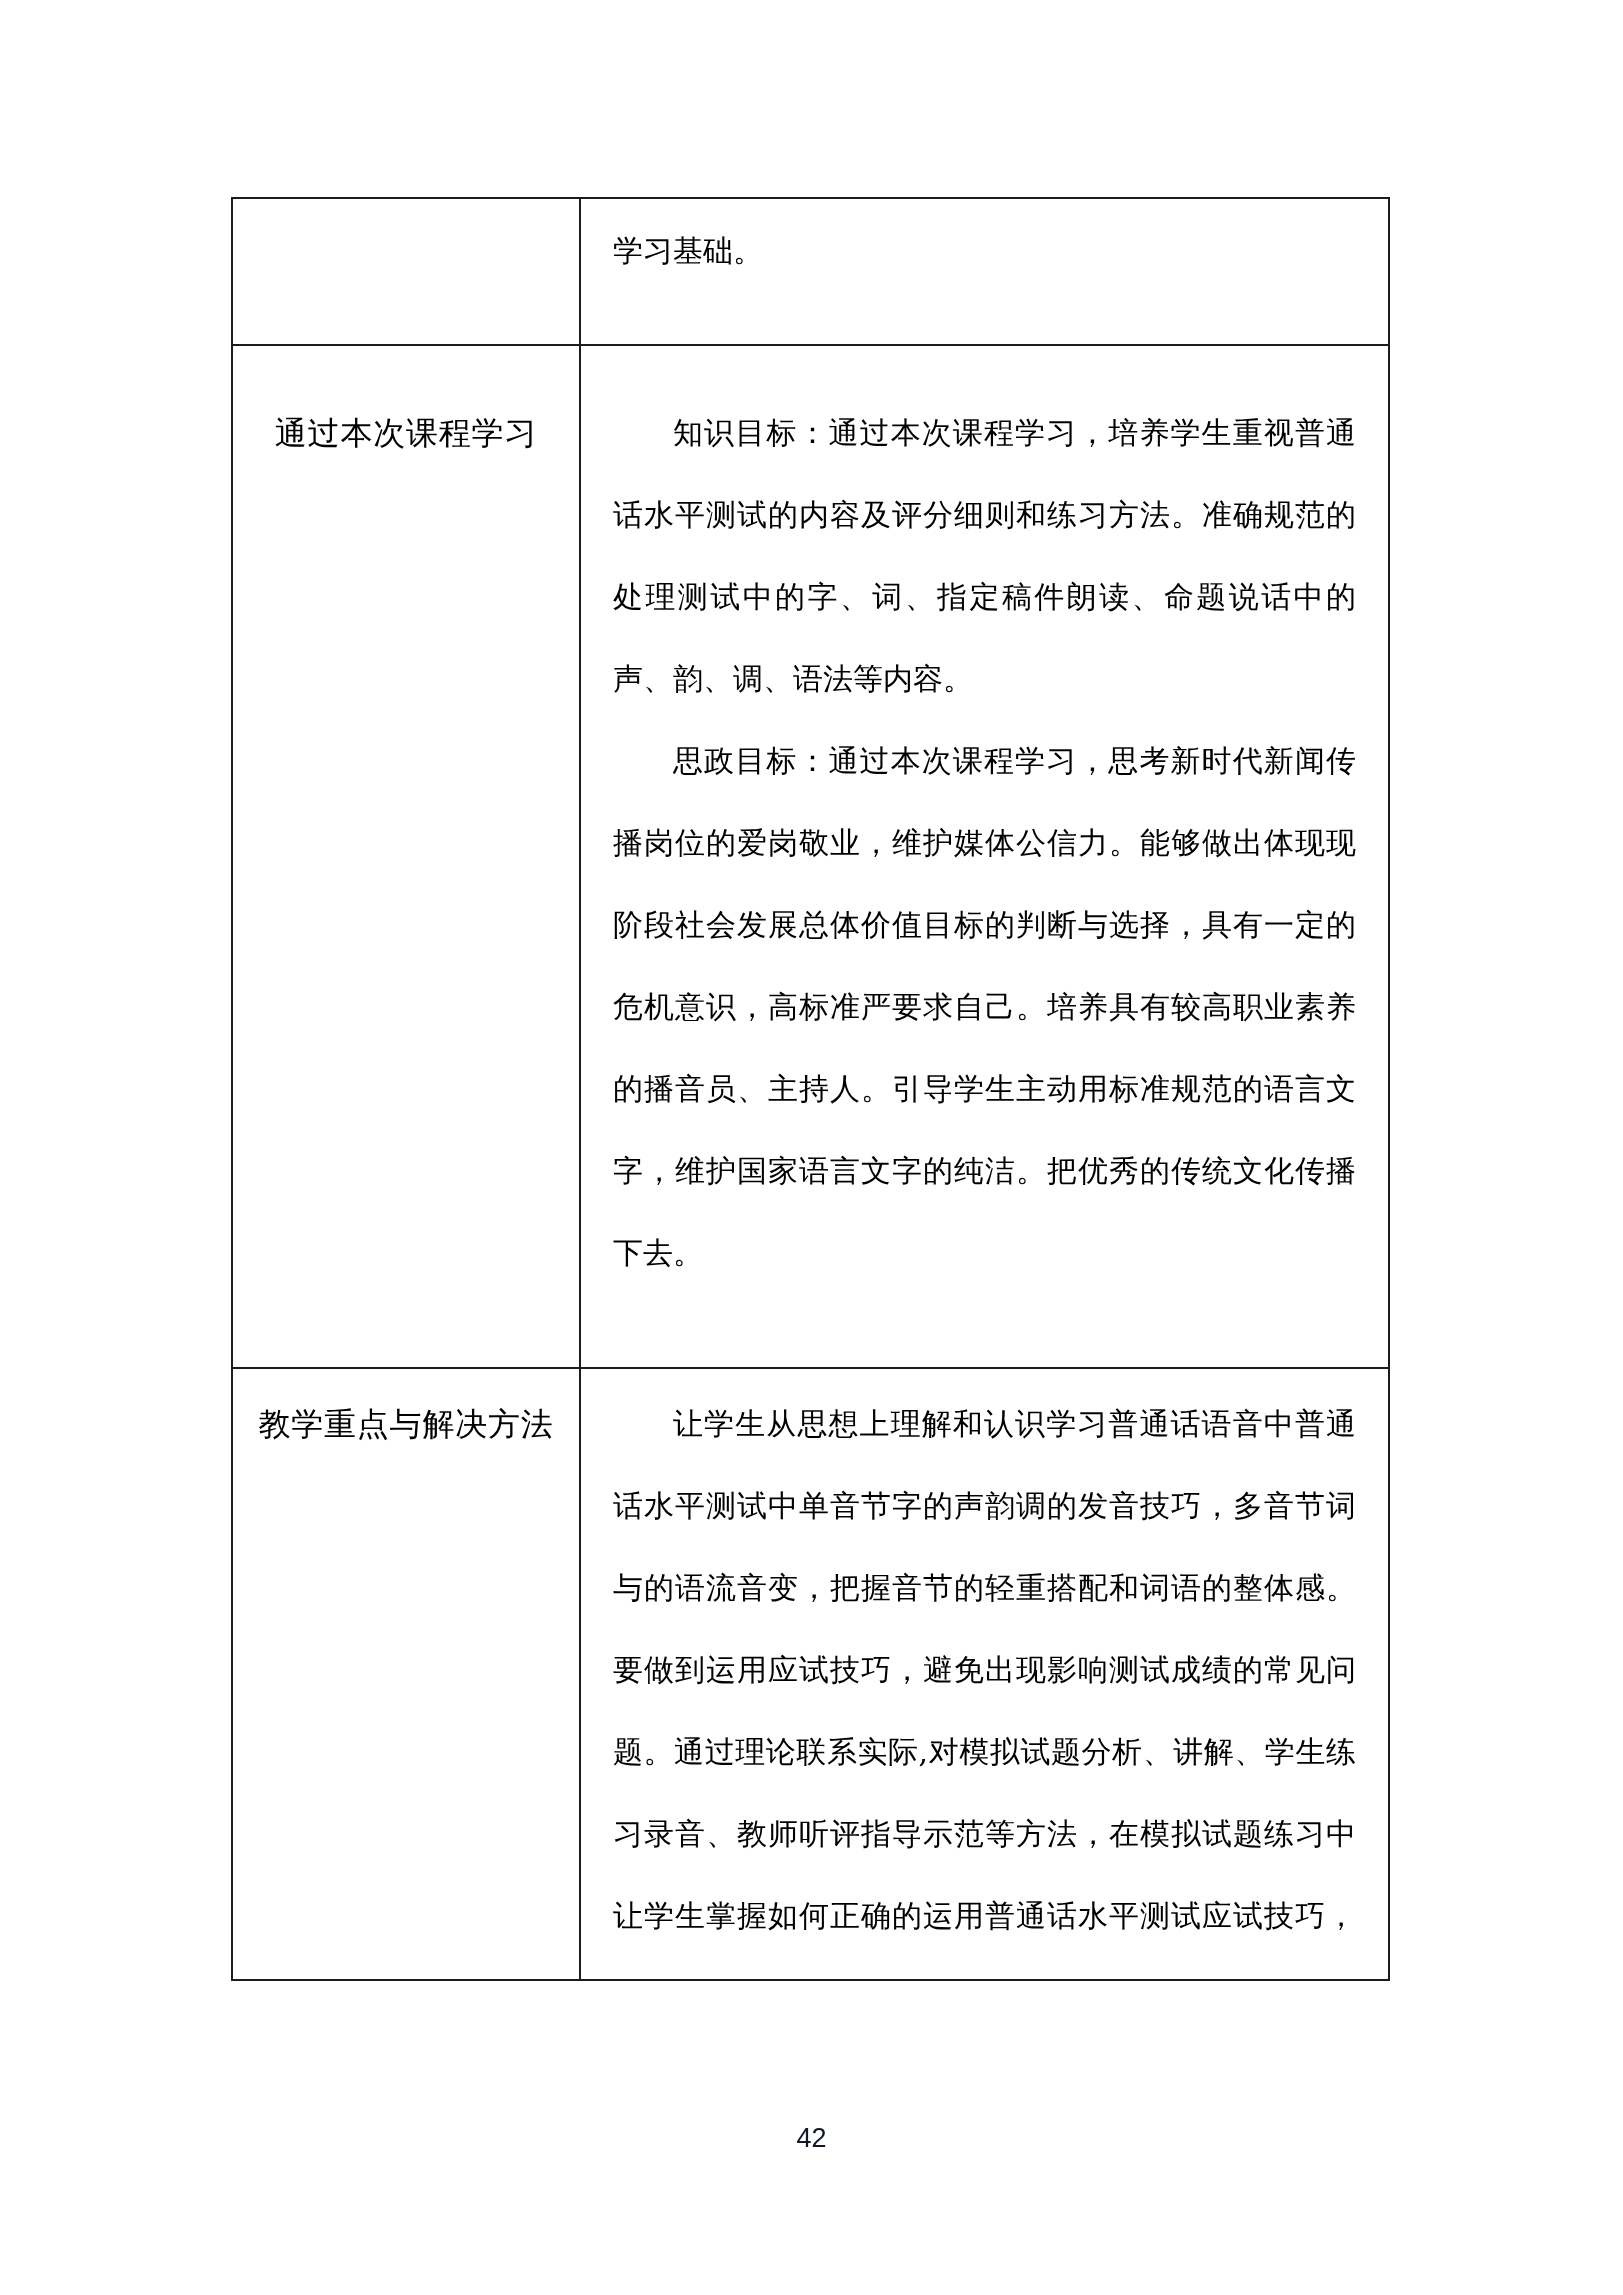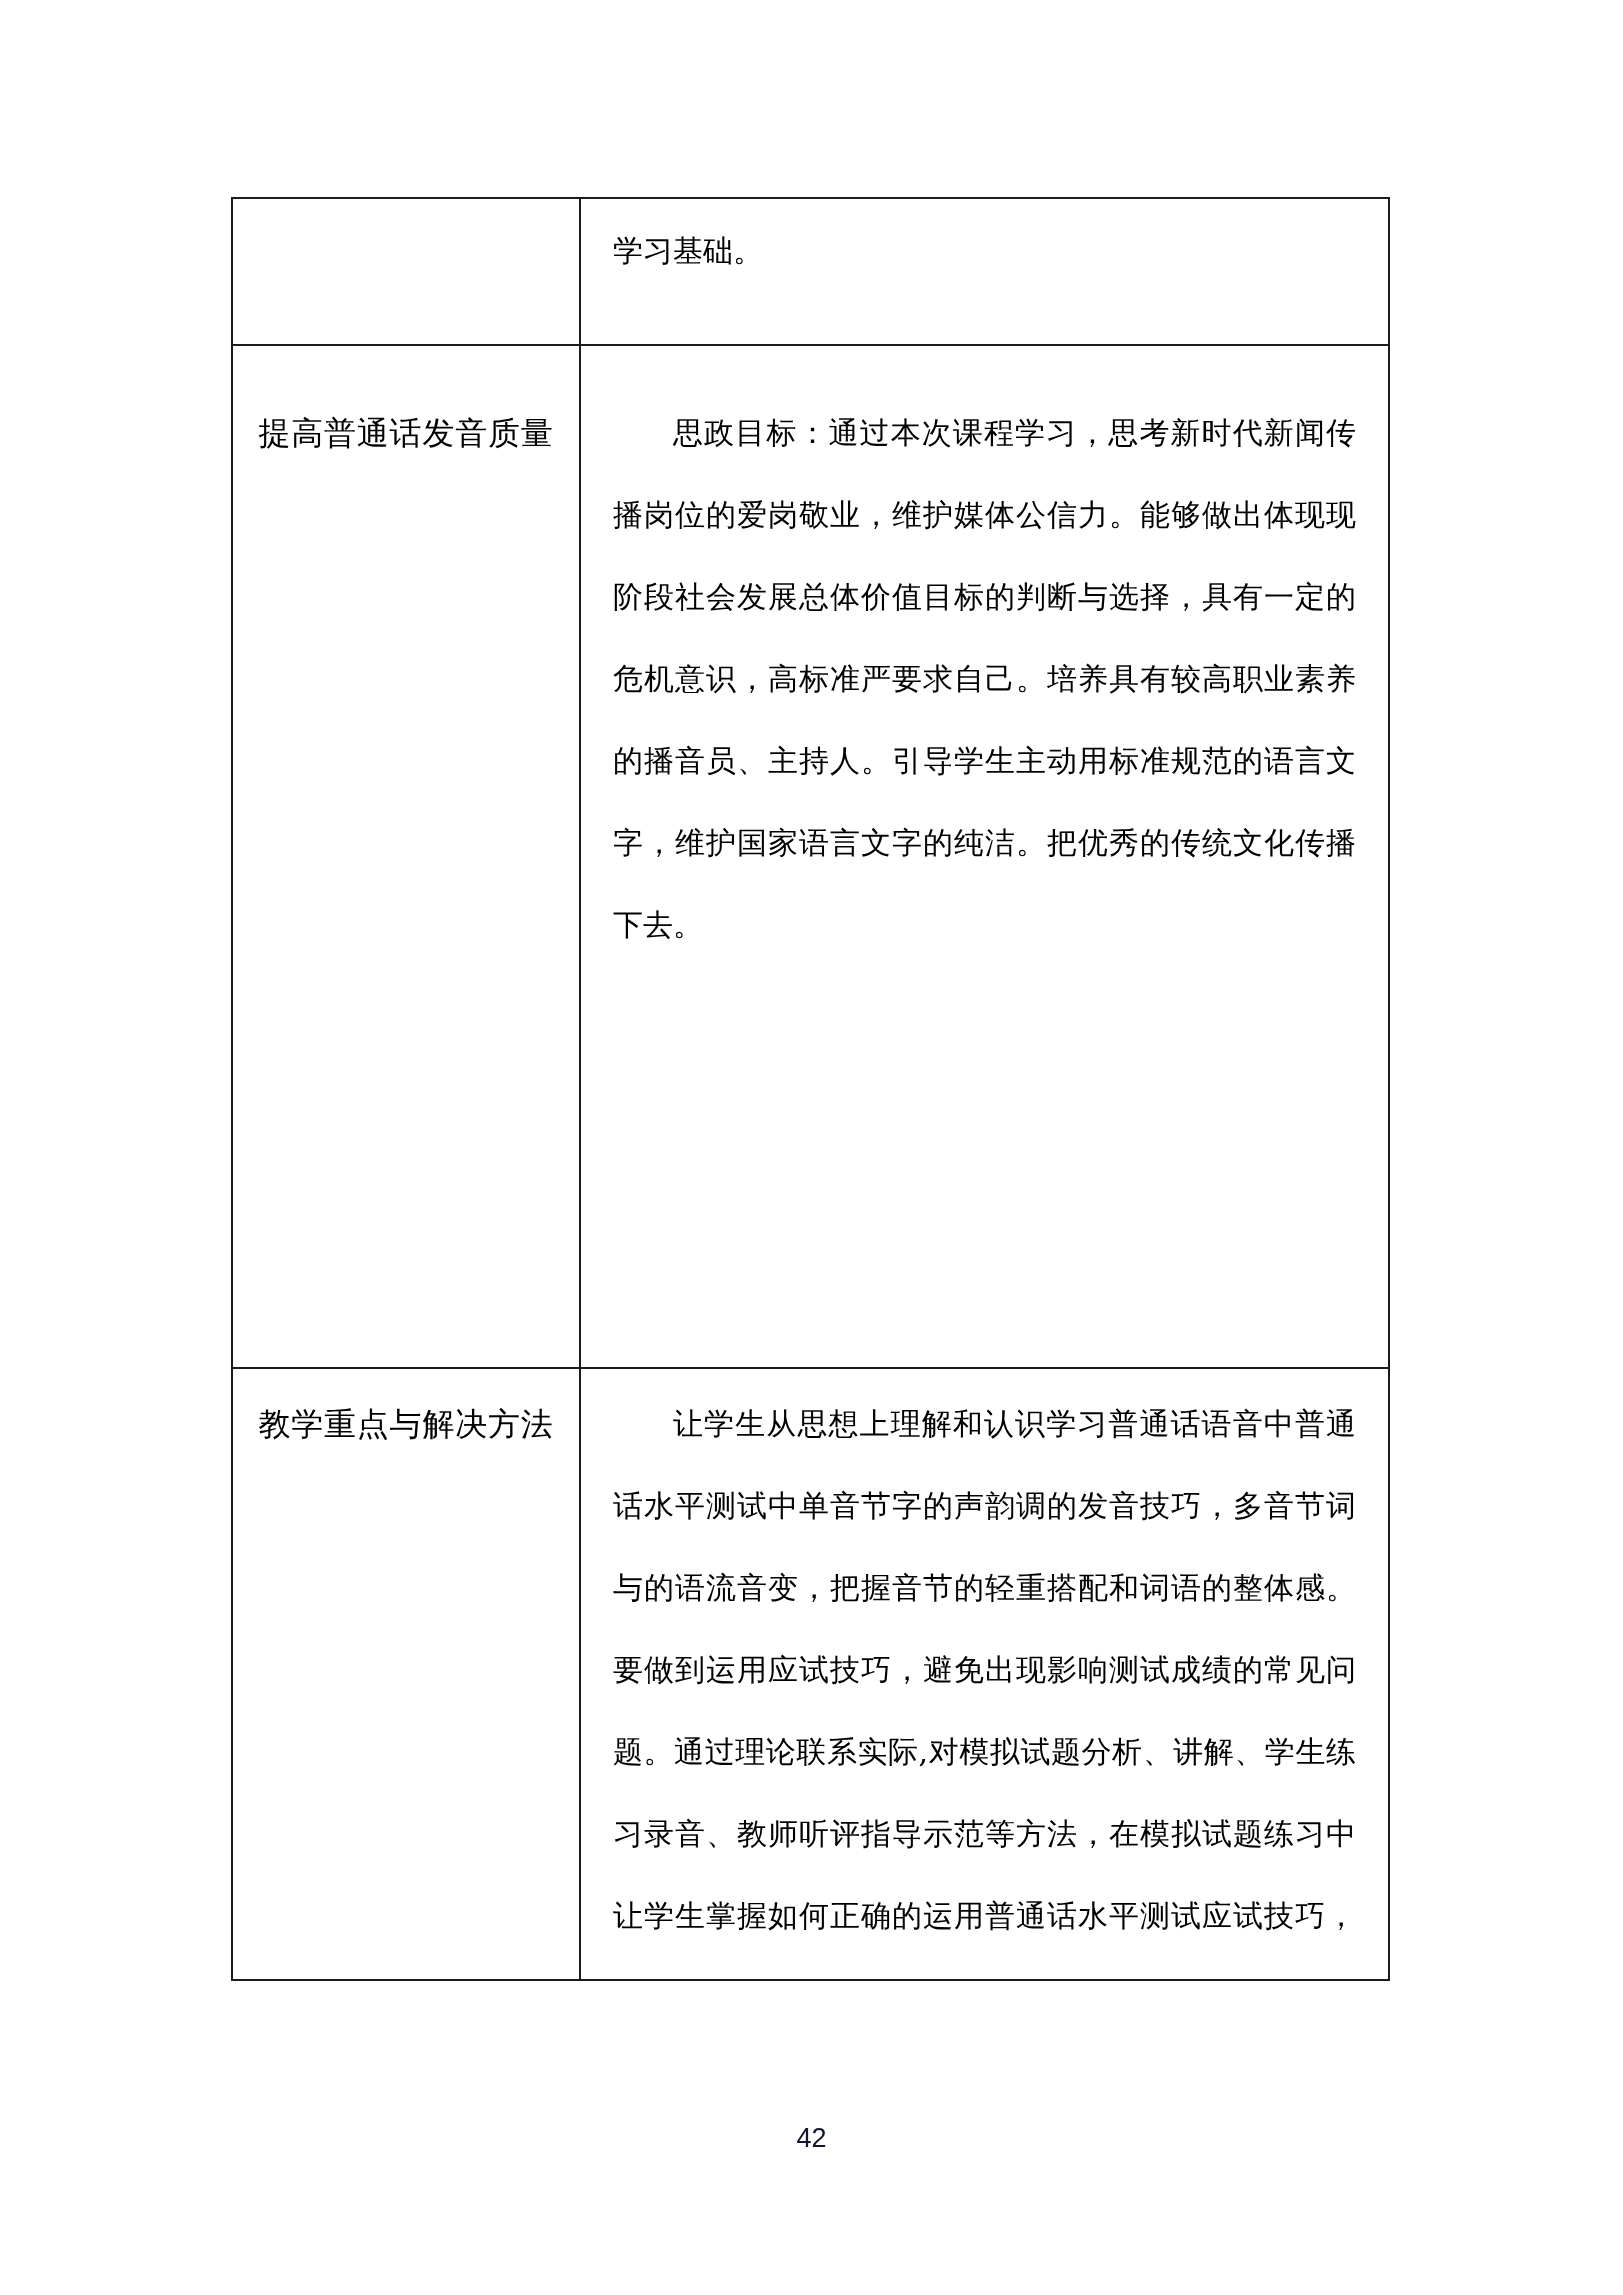--- a/index.html
+++ b/index.html
@@ -75,22 +75,23 @@
 
 <div class="page">
 
   <div class="doc-table">
 
     <div class="cell label-cell row-1"></div>
     <div class="cell content-cell row-1 pt-1">
       <p class="para no-indent">学习基础。</p>
     </div>
 
-    <div class="cell label-cell row-2 pt-2">提高普通话发音质量</div>
+    <div class="cell label-cell row-2 pt-2">通过本次课程学习</div>
     <div class="cell content-cell row-2 pt-2">
+      <p class="para">知识目标：通过本次课程学习，培养学生重视普通话水平测试的内容及评分细则和练习方法。准确规范的处理测试中的字、词、指定稿件朗读、命题说话中的声、韵、调、语法等内容。</p>
       <p class="para">思政目标：通过本次课程学习，思考新时代新闻传播岗位的爱岗敬业，维护媒体公信力。能够做出体现现阶段社会发展总体价值目标的判断与选择，具有一定的危机意识，高标准严要求自己。培养具有较高职业素养的播音员、主持人。引导学生主动用标准规范的语言文字，维护国家语言文字的纯洁。把优秀的传统文化传播下去。</p>
     </div>
 
     <div class="cell label-cell row-3 pt-3">教学重点与解决方法</div>
     <div class="cell content-cell row-3 pt-3">
       <p class="para">让学生从思想上理解和认识学习普通话语音中普通话水平测试中单音节字的声韵调的发音技巧，多音节词与的语流音变，把握音节的轻重搭配和词语的整体感。要做到运用应试技巧，避免出现影响测试成绩的常见问题。通过理论联系实际,对模拟试题分析、讲解、学生练习录音、教师听评指导示范等方法，在模拟试题练习中让学生掌握如何正确的运用普通话水平测试应试技巧，提高普通话发音质量，提升行业规定的普通话等级要求。</p>
     </div>
 
   </div>
 

